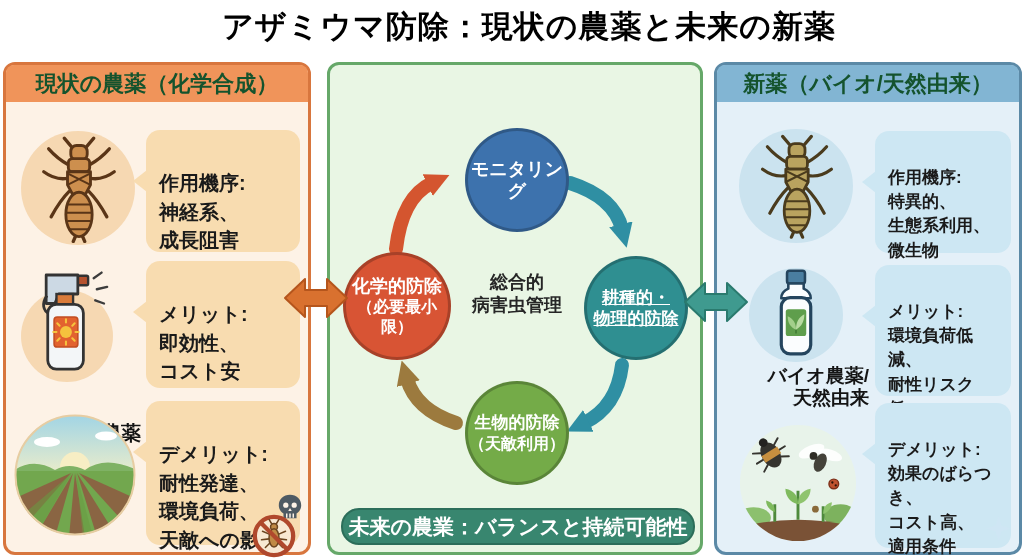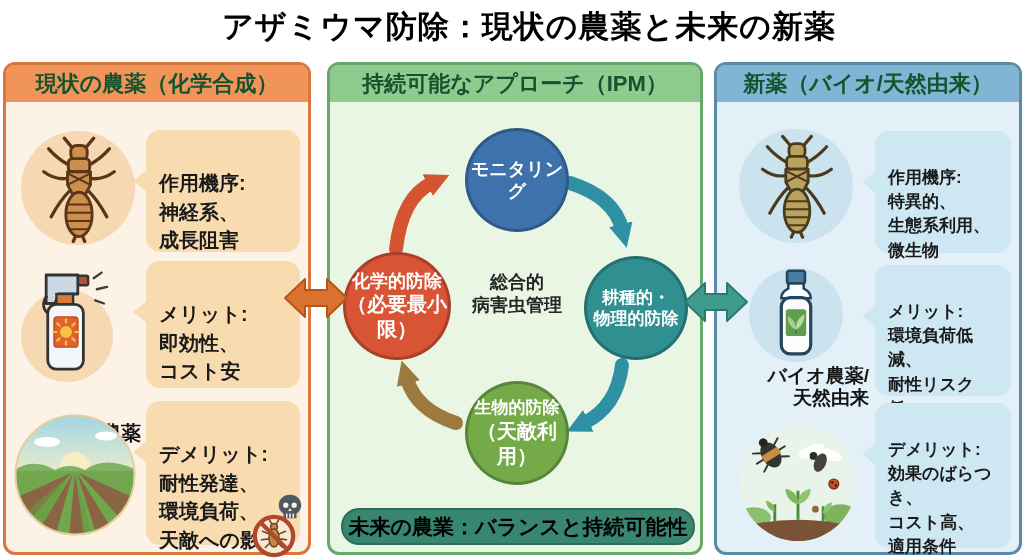--- a/index.html
+++ b/index.html
@@ -31,29 +31,29 @@
   .panel-right .bubble{background:var(--right-bubble-bg,#cde7f3);--tail:var(--right-bubble-bg,#cde7f3);font-size:17px;}
 
   .icon-label{position:absolute;text-align:right;font-weight:bold;font-size:20px;
           color:#141414;white-space:pre-line;line-height:1.15;}
   .panel-right .icon-label{font-size:19px;}
 
   .cycle-circle{position:absolute;border-radius:50%;display:flex;flex-direction:column;align-items:center;
           justify-content:center;color:#fff;font-weight:bold;text-align:center;white-space:pre-line;
           box-sizing:border-box;border:3px solid rgba(0,0,0,.22);line-height:1.25;}
   .cc-top{left:135px;top:63px;width:104px;height:104px;background:var(--cycle-top,#3d72ad);font-size:18px;}
-  .cc-right{left:254px;top:191px;width:104px;height:104px;background:var(--cycle-right,#2f8f91);font-size:17px;}
+  .cc-right{left:254px;top:191px;width:104px;height:104px;background:var(--cycle-right,#2f8f91);font-size:17px;text-decoration:underline;}
   .cc-bottom{left:135px;top:316px;width:104px;height:104px;background:var(--cycle-bottom,#74ab48);font-size:17px;}
   .cc-left{left:13px;top:187px;width:108px;height:108px;background:var(--cycle-left,#d85434);font-size:18px;}
-  .cc-sub{font-size:20px;font-weight:bold;}
+  .cc-sub{font-size:16px;font-weight:bold;}
   .cycle-center-text{position:absolute;left:100px;top:206px;width:174px;text-align:center;
           font-size:18px;font-weight:800;color:#262626;white-space:pre-line;line-height:1.3;}
   .banner{position:absolute;left:11px;top:443px;width:354px;height:37px;background:var(--banner-bg,#38866f);
           border:2px solid #2c6e5a;border-radius:18px;display:flex;align-items:center;justify-content:center;
-          color:#000000;font-weight:bold;font-size:21px;box-sizing:border-box;}
+          color:#ffffff;font-weight:bold;font-size:21px;box-sizing:border-box;}
   .abs{position:absolute;}
   svg{display:block;}
 </style>
 </head>
 <body>
 
 <div id="stage">
 
   <div class="title">アザミウマ防除：現状の農薬と未来の新薬</div>
 
@@ -162,21 +162,20 @@
         <path d="M22 12 l-3 -5 M26 12 l3 -5"></path>
         <path d="M19 22 l-7 -3 M19 27 l-8 1 M20 31 l-5 5 M29 22 l7 -3 M29 27 l8 1 M28 31 l5 5"></path>
       </g>
       <circle cx="24" cy="14.5" r="3.6" fill="#c08a45" stroke="#6b4520" stroke-width="1.6"></circle>
       <ellipse cx="24" cy="26" rx="5.2" ry="9.5" fill="#c08a45" stroke="#6b4520" stroke-width="1.6"></ellipse>
       <line x1="10" y1="10" x2="38" y2="38" stroke="#b0482c" stroke-width="4.5"></line>
     </svg>
   </div>
 
   <div class="panel panel-center">
-    <div class="panel-header">持続可能なアプローチ（IPM）</div>
 
     <svg class="abs" style="left:0;top:0;pointer-events:none" width="370" height="487" viewBox="0 0 370 487">
       <defs>
         <marker id="mRed" viewBox="0 0 10 10" refX="2" refY="5" markerWidth="24" markerHeight="24" orient="auto" markerUnits="userSpaceOnUse">
             <path d="M0 0 L10 5 L0 10 Z" fill="#d4552f"></path>
           </marker>
         <marker id="mTeal" viewBox="0 0 10 10" refX="2" refY="5" markerWidth="24" markerHeight="24" orient="auto" markerUnits="userSpaceOnUse">
             <path d="M0 0 L10 5 L0 10 Z" fill="#2f8fa3"></path>
           </marker>
         <marker id="mOlive" viewBox="0 0 10 10" refX="2" refY="5" markerWidth="24" markerHeight="24" orient="auto" markerUnits="userSpaceOnUse">

